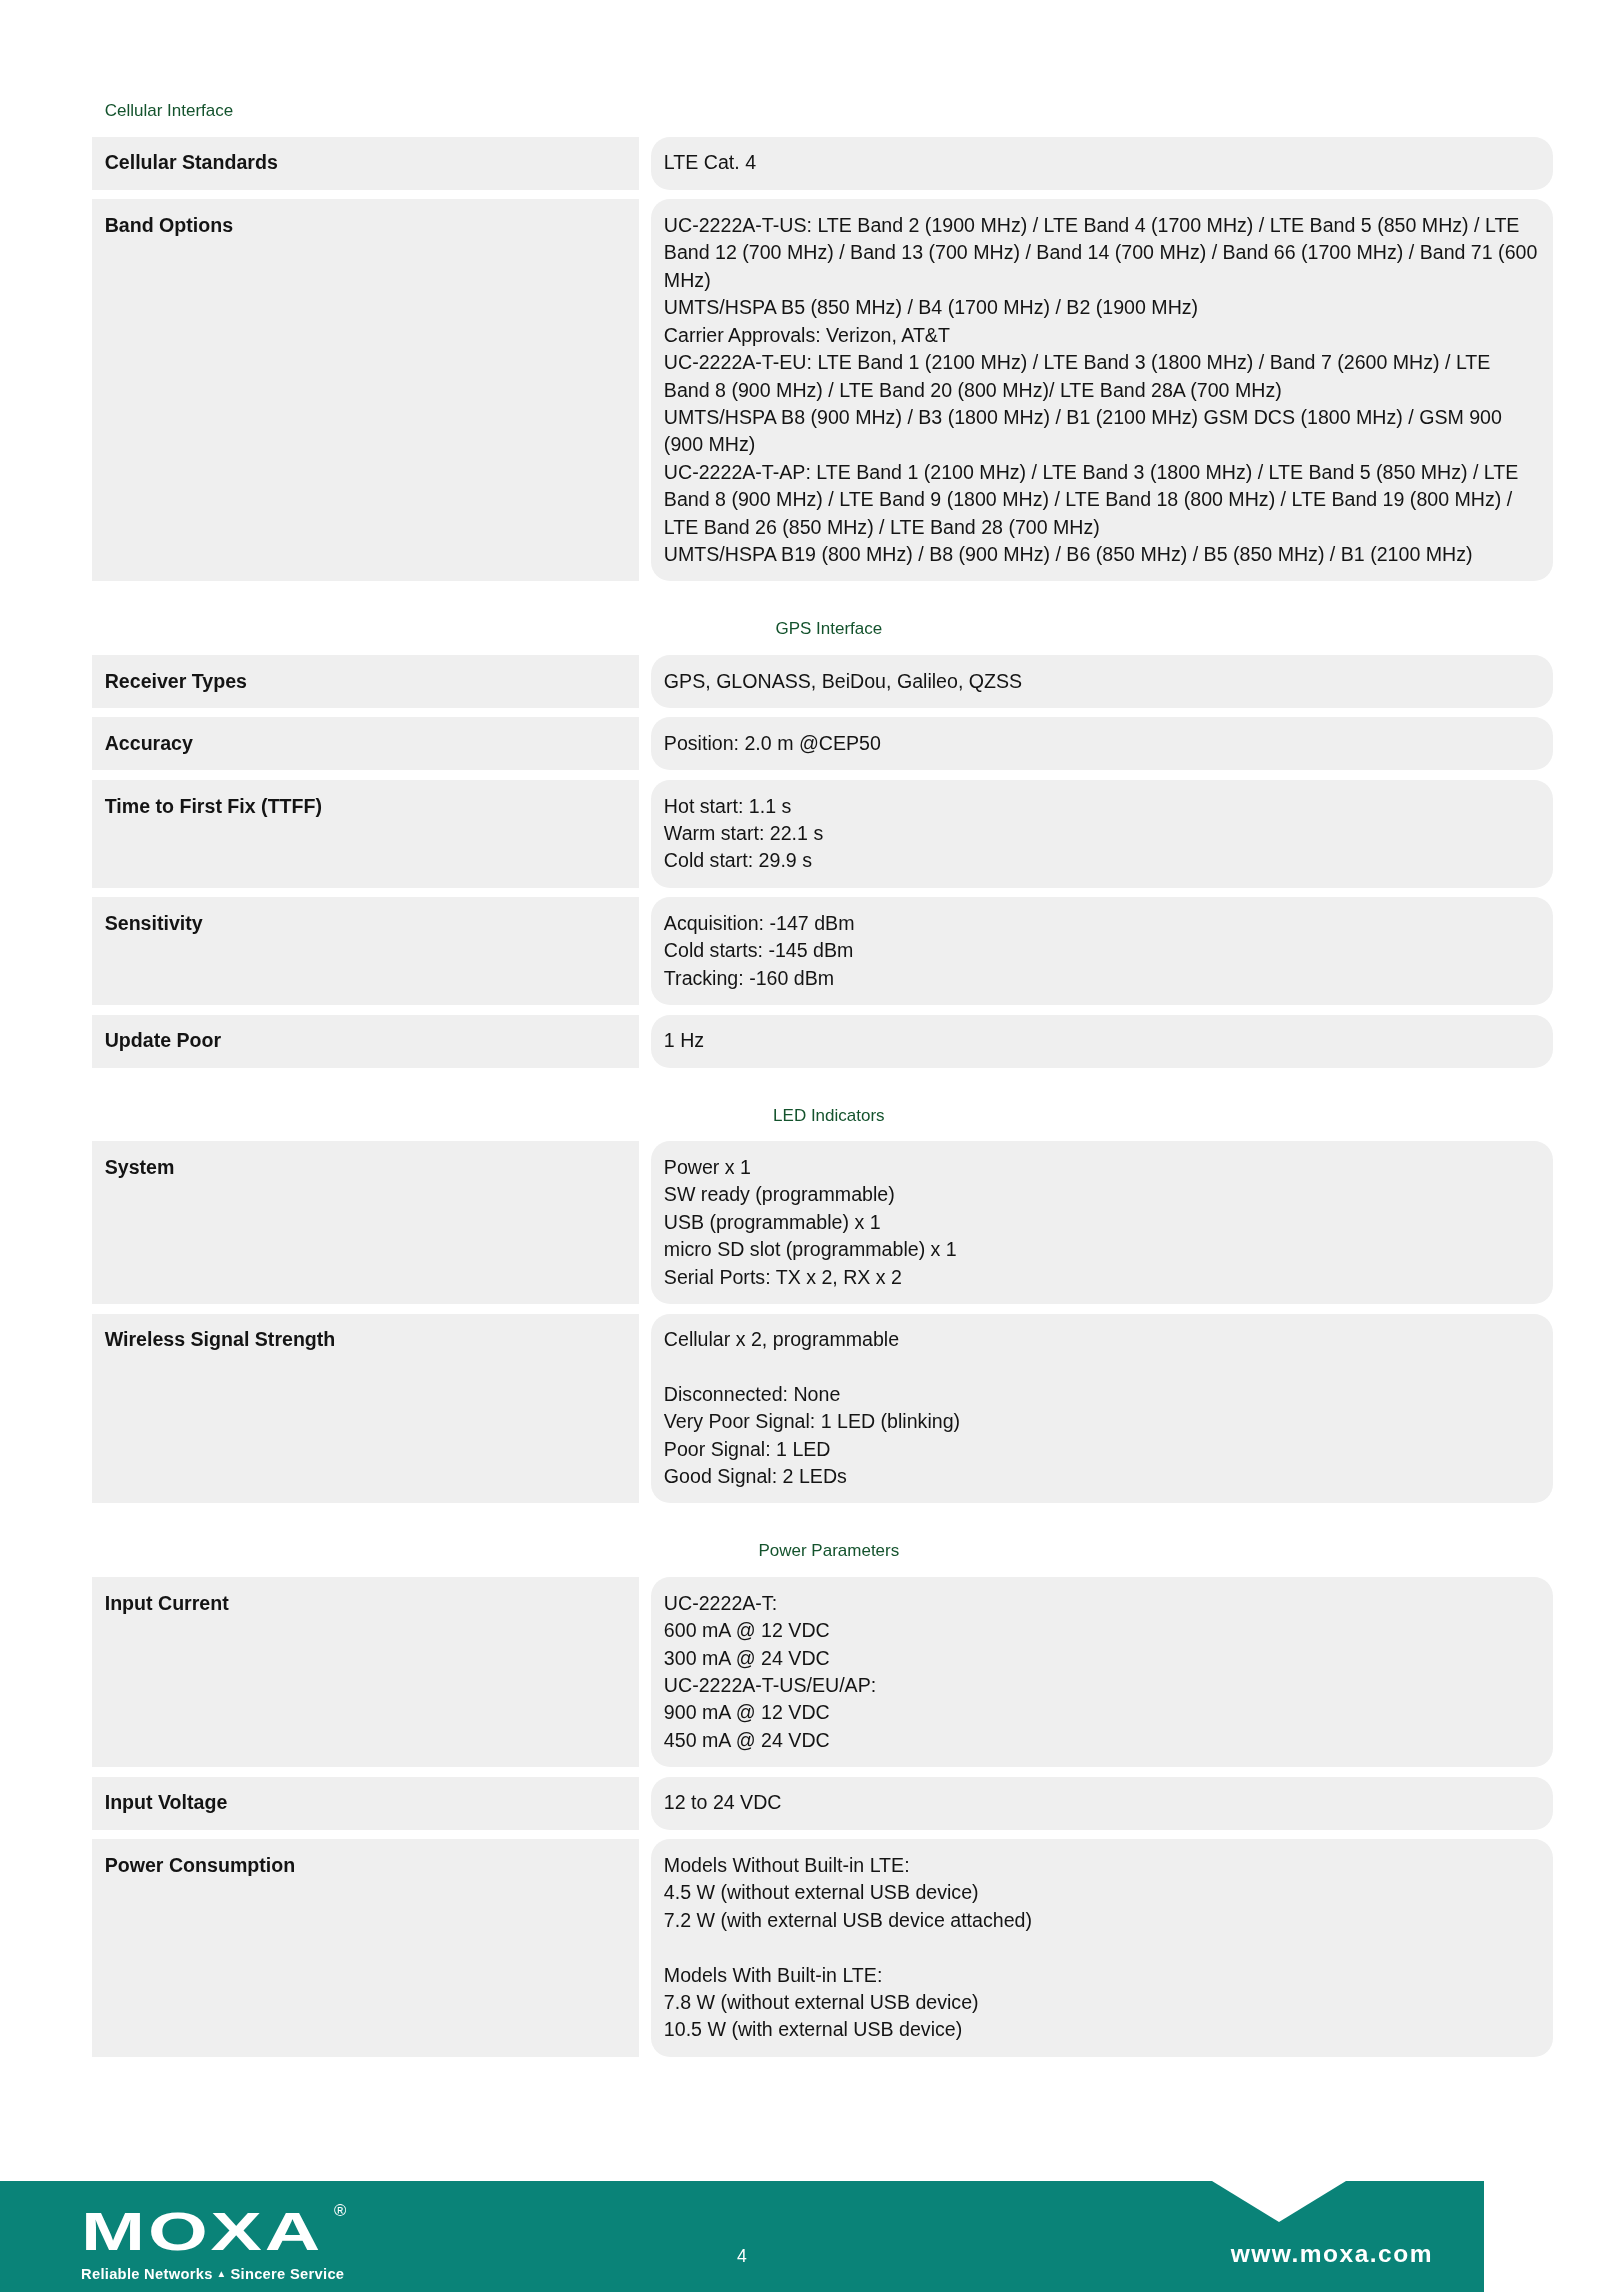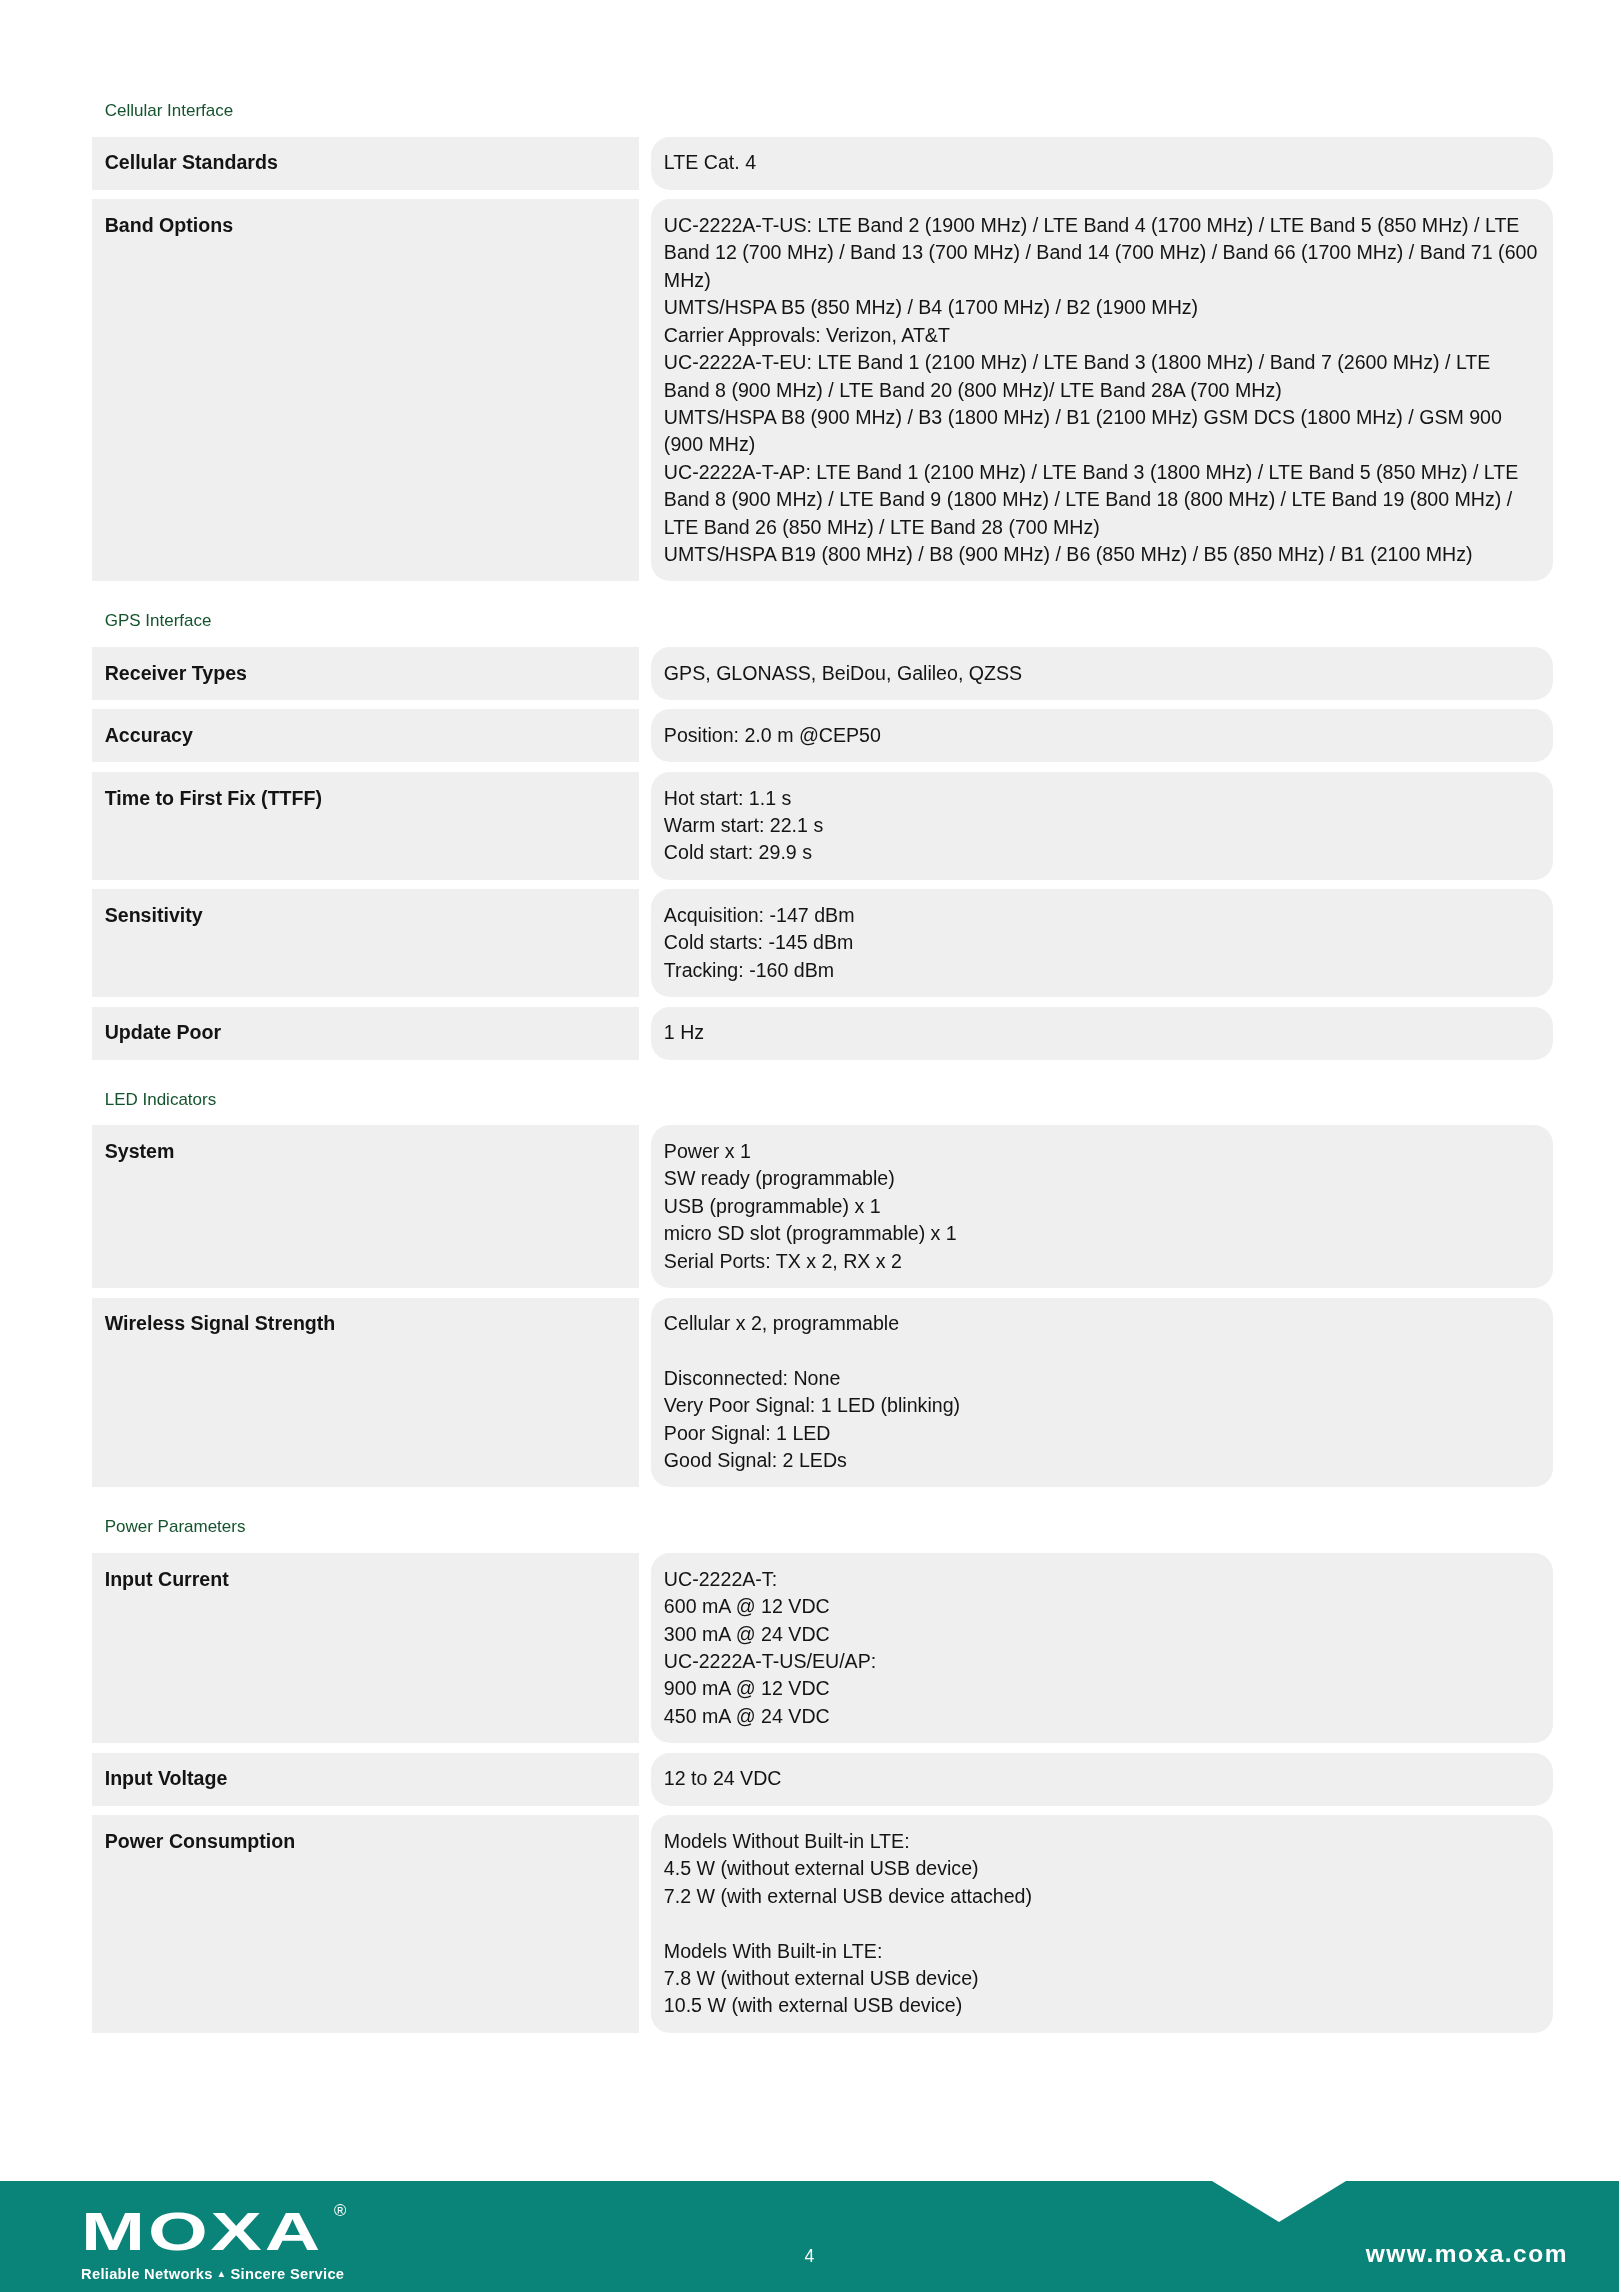--- a/index.html
+++ b/index.html
@@ -17,42 +17,42 @@
     width: 1461px;
   }
   .section-title {
     font-size: 17px;
     font-weight: 400;
     color: #14532d;
     line-height: 29px;
     margin: 0 0 11.8px 12.7px;
   }
   .spec-section { margin-bottom: 0; }
-  .spec-section + .spec-section .section-title { margin-top: 25px; }
+  .spec-section + .spec-section .section-title { margin-top: 33px; text-align: center; }
   .spec-row {
     display: flex;
     gap: 11.8px;
     margin-bottom: 9.8px;
     align-items: stretch;
   }
   .cell {
     background: #efefef;
     padding: 12.7px 12.7px;
     font-size: 19.6px;
     line-height: 27.4px;
     color: #141414;
   }
   .cell.label { flex: 0 0 522px; font-weight: bold; }
   .cell.value { flex: 1 1 auto; white-space: pre-line; border-radius: 19px; }
 
   
   .footer {
     position: absolute;
     left: 0; bottom: 0;
-    width: 1619px; height: 112px;
+    width: 1484px; height: 112px;
     background: #0a8378;
   }
   .footer-notch {
     position: absolute;
     top: 0; left: 1212px;
     width: 0; height: 0;
     border-left: 67px solid transparent;
     border-right: 67px solid transparent;
     border-top: 41px solid #ffffff;
   }

